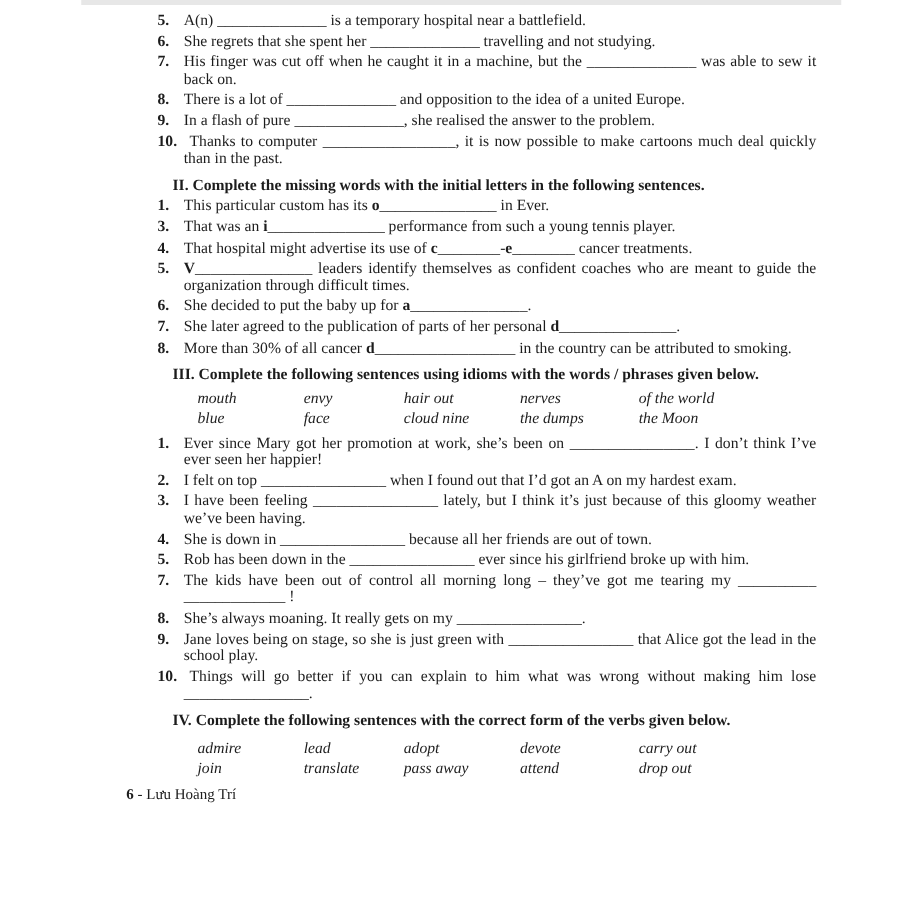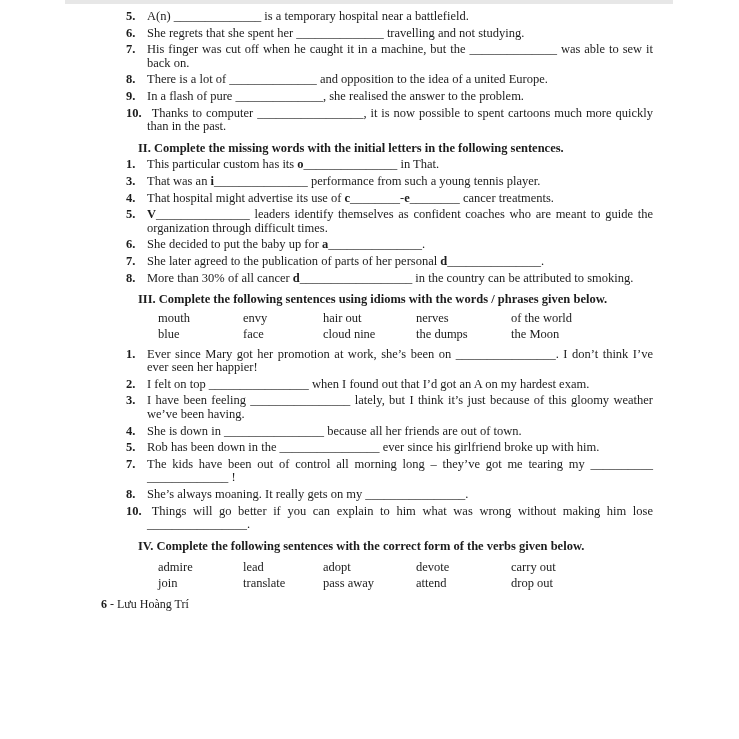--- a/index.html
+++ b/index.html
@@ -37,20 +37,21 @@
     min-width: 11px;
     margin-right: 10px;
     text-indent: 0;
     font-weight: bold;
   }
   .item b { font-weight: bold; }
   .wordbox {
     display: grid;
     grid-template-columns: 85px 80px 93px 95px auto;
     padding-left: 32px;
+    font-style: italic;
     line-height: 16px;
     margin: 1px 0 6px 0;
   }
   .wordbox.spaced { margin-top: 6px; }
   .footer {
     margin-top: 0;
     margin-left: -25px;
     font-size: 12px;
     line-height: 14px;
   }
@@ -62,25 +63,25 @@
 <div class="scan-strip"></div>
 
 <div class="page">
   <div id="content">
       <div class="section">
         <div class="item"><span class="num">5.</span><span>A(n) ______________ is a temporary hospital near a battlefield.</span></div>
         <div class="item"><span class="num">6.</span><span>She regrets that she spent her ______________ travelling and not studying.</span></div>
         <div class="item"><span class="num">7.</span><span>His finger was cut off when he caught it in a machine, but the ______________ was able to sew it back on.</span></div>
         <div class="item"><span class="num">8.</span><span>There is a lot of ______________ and opposition to the idea of a united Europe.</span></div>
         <div class="item"><span class="num">9.</span><span>In a flash of pure ______________, she realised the answer to the problem.</span></div>
-        <div class="item"><span class="num">10.</span><span>Thanks to computer _________________, it is now possible to spent cartoons much more quickly than in the past.</span></div>
+        <div class="item"><span class="num">10.</span><span>Thanks to computer _________________, it is now possible to make cartoons much deal quickly than in the past.</span></div>
       </div>
       <div class="section">
         <div class="heading">II. Complete the missing words with the initial letters in the following sentences.</div>
-        <div class="item"><span class="num">1.</span><span>This particular custom has its </span><b>o</b><span>_______________ in That.</span></div>
+        <div class="item"><span class="num">1.</span><span>This particular custom has its </span><b>o</b><span>_______________ in Ever.</span></div>
         <div class="item"><span class="num">3.</span><span>That was an </span><b>i</b><span>_______________ performance from such a young tennis player.</span></div>
         <div class="item"><span class="num">4.</span><span>That hospital might advertise its use of </span><b>c</b><span>________-</span><b>e</b><span>________ cancer treatments.</span></div>
         <div class="item"><span class="num">5.</span><b>V</b><span>_______________ leaders identify themselves as confident coaches who are meant to guide the organization through difficult times.</span></div>
         <div class="item"><span class="num">6.</span><span>She decided to put the baby up for </span><b>a</b><span>_______________.</span></div>
         <div class="item"><span class="num">7.</span><span>She later agreed to the publication of parts of her personal </span><b>d</b><span>_______________.</span></div>
         <div class="item"><span class="num">8.</span><span>More than 30% of all cancer </span><b>d</b><span>__________________ in the country can be attributed to smoking.</span></div>
       </div>
       <div class="section">
         <div class="heading">III. Complete the following sentences using idioms with the words / phrases given below.</div>
         <div class="wordbox">
@@ -95,20 +96,21 @@
           <span class="wb-cell">the dumps</span>
           <span class="wb-cell">the Moon</span>
         </div>
         <div class="item"><span class="num">1.</span><span>Ever since Mary got her promotion at work, she’s been on ________________. I don’t think I’ve ever seen her happier!</span></div>
         <div class="item"><span class="num">2.</span><span>I felt on top ________________ when I found out that I’d got an A on my hardest exam.</span></div>
         <div class="item"><span class="num">3.</span><span>I have been feeling ________________ lately, but I think it’s just because of this gloomy weather we’ve been having.</span></div>
         <div class="item"><span class="num">4.</span><span>She is down in ________________ because all her friends are out of town.</span></div>
         <div class="item"><span class="num">5.</span><span>Rob has been down in the ________________ ever since his girlfriend broke up with him.</span></div>
         <div class="item"><span class="num">7.</span><span>The kids have been out of control all morning long – they’ve got me tearing my __________ _____________ !</span></div>
         <div class="item"><span class="num">8.</span><span>She’s always moaning. It really gets on my ________________.</span></div>
+        <div class="item"><span class="num">9.</span><span>Jane loves being on stage, so she is just green with ________________ that Alice got the lead in the school play.</span></div>
         <div class="item"><span class="num">10.</span><span>Things will go better if you can explain to him what was wrong without making him lose ________________.</span></div>
       </div>
       <div class="section">
         <div class="heading">IV. Complete the following sentences with the correct form of the verbs given below.</div>
         <div class="wordbox spaced">
           <span class="wb-cell">admire</span>
           <span class="wb-cell">lead</span>
           <span class="wb-cell">adopt</span>
           <span class="wb-cell">devote</span>
           <span class="wb-cell">carry out</span>

